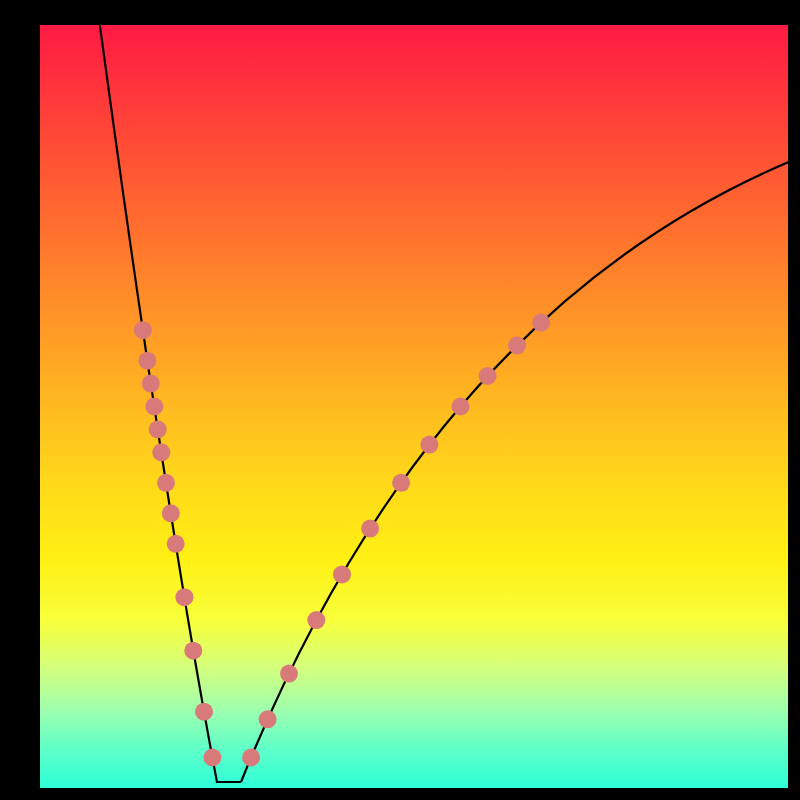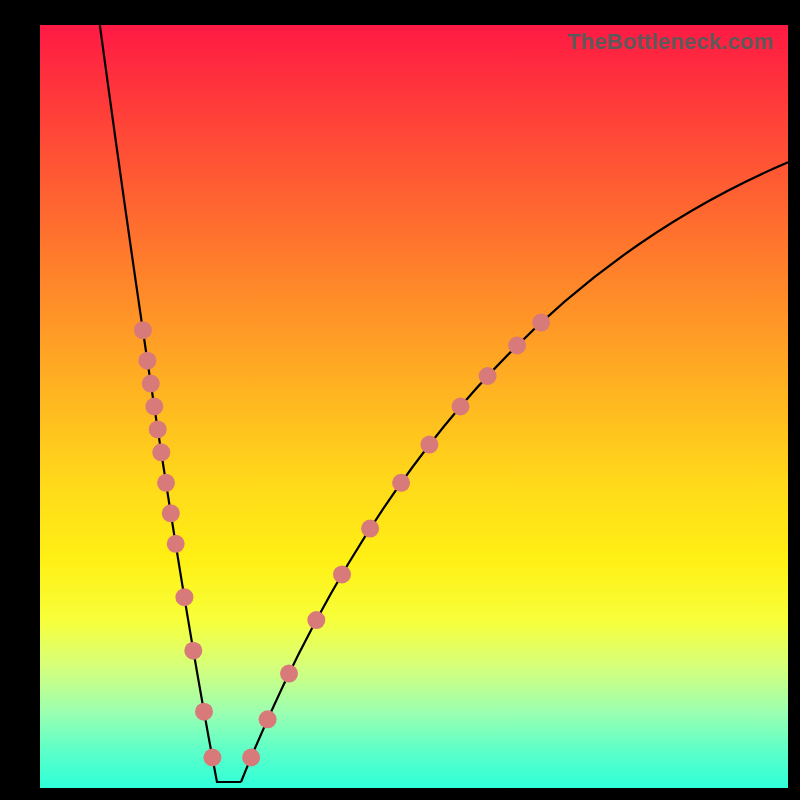--- a/index.html
+++ b/index.html
@@ -54,21 +54,20 @@
   }
   .dot {
     fill: #d97a7a;
     stroke: none;
   }
 </style>
 </head>
 <body>
 <div class="frame">
   <div class="plot-area">
-    <div class="watermark">TheBottleneck.com</div>
     <svg class="curves" viewBox="0 0 748 763" preserveAspectRatio="none">
       <path id="left-curve" class="curve-path" d="M 59.84 0 Q 127.16000000000001 495.95 177 757 L 201 757"></path>
       <path id="right-curve" class="curve-path" d="M 201 757 Q 388.96000000000004 289.94 748 137.34000000000003"></path>
       <g id="dots">
           <circle cx="102.9" cy="305.2" r="9" class="dot"></circle>
           <circle cx="107.4" cy="335.7" r="9" class="dot"></circle>
           <circle cx="110.8" cy="358.6" r="9" class="dot"></circle>
           <circle cx="114.3" cy="381.5" r="9" class="dot"></circle>
           <circle cx="117.7" cy="404.4" r="9" class="dot"></circle>
           <circle cx="121.3" cy="427.3" r="9" class="dot"></circle>

